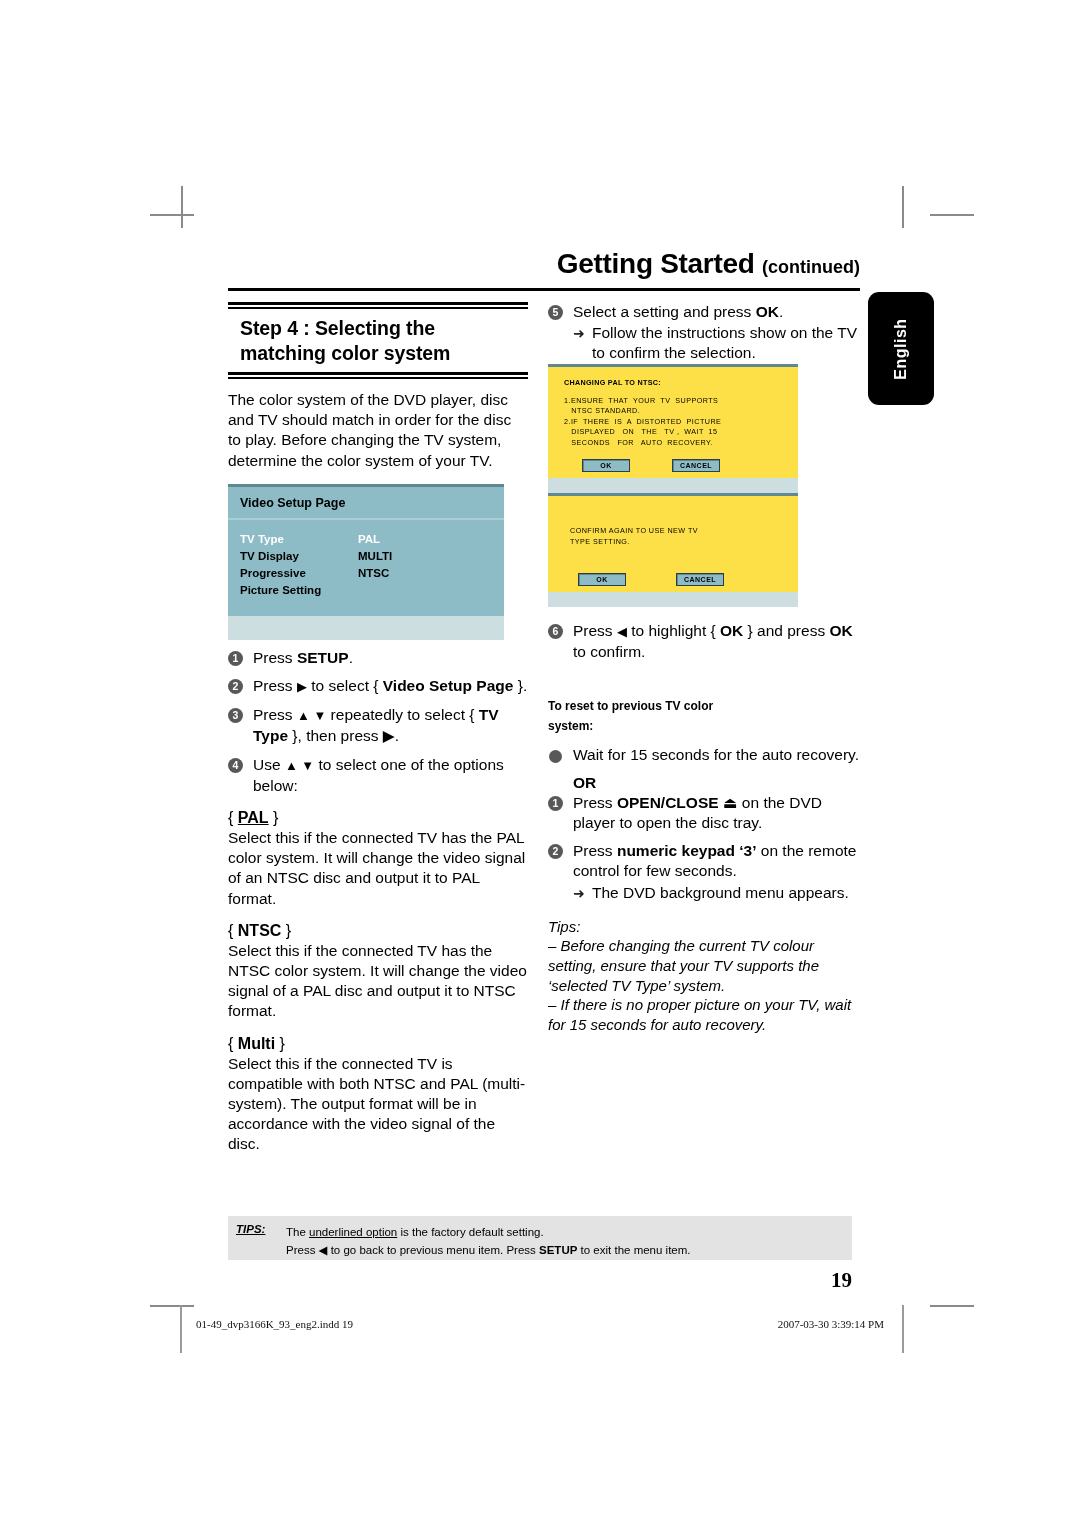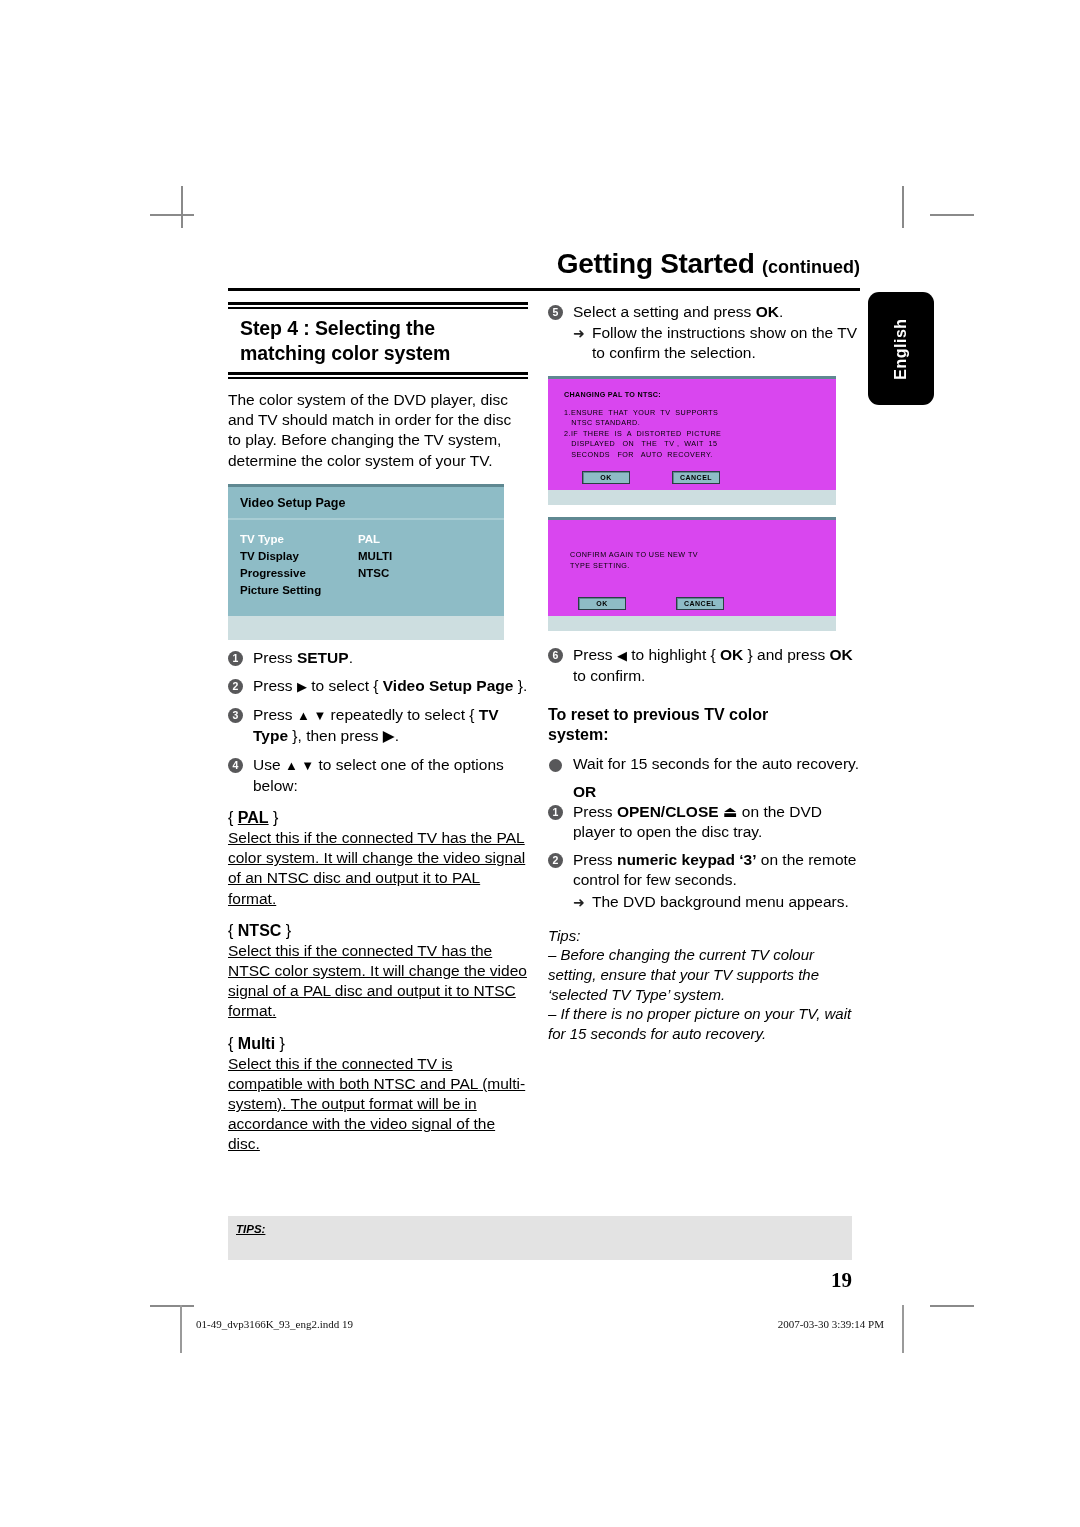--- a/index.html
+++ b/index.html
@@ -52,37 +52,37 @@
        text-align:center;line-height:15px;}
   .dot{position:absolute;left:1px;top:5px;width:13px;height:13px;border-radius:50%;
        background:#58585a;}
   .sub{position:relative;padding-left:19px;margin-top:1px;font-size:15.5px;
        line-height:20.2px;}
   .sub .ar{position:absolute;left:0;top:0;font-size:14px;color:#222;}
 
   .opt-head{font-size:16px;font-weight:bold;margin-top:13px;}
   .opt-head .u{text-decoration:underline;}
   .opt-head .br{font-weight:normal;}
-  .opt-body{margin-top:1px;text-decoration:underline;}
+  .opt-body{margin-top:1px;}
 
   .arrow{font-size:13px;}
 
   
   .osd{margin-top:13px;background:#8ebcc6;width:276px;position:relative;}
   .osd .top-rule{height:3px;background:#5f8891;}
   .osd .title{padding:9px 0 8px 12px;font-size:12.5px;font-weight:bold;color:#000;}
   .osd .divider{height:2px;background:#a9cdd4;}
   .osd .rows{padding:11px 0 0 12px;height:96px;box-sizing:border-box;position:relative;}
   .osd .row{display:flex;font-size:11.5px;font-weight:bold;line-height:17px;}
   .osd .row .lbl{width:118px;}
   .osd .row.hl .lbl,.osd .row.hl .val{color:#ffffff;}
   .osd .foot{height:24px;background:#cddee0;}
 
   
-  .tv{margin-top:12px;width:288px;background:#d946ef;position:relative;}
+  .tv{width:250px;background:#fde047;position:relative;}
   .tv .top-rule{height:3px;background:#5f8891;}
   .tv .inner{padding:10px 12px 6px 16px;}
   .tv .dtitle{font-size:7.2px;font-weight:bold;letter-spacing:0.3px;line-height:11px;}
   .tv .dlines{margin-top:8px;}
   .tv .dline{font-size:7.2px;font-weight:normal;letter-spacing:0.45px;line-height:10.5px;
              white-space:pre;}
   .tv .btns{margin-top:11px;display:flex;padding-left:18px;}
   .tv .btn{border:1.4px solid #2a3f44;background:#8ebcc6;font-size:7px;font-weight:bold;
            letter-spacing:0.5px;padding:2px 0 2px;text-align:center;color:#000;
            box-shadow:1px 1px 0 #5f8891 inset;}
@@ -256,21 +256,21 @@
           </div>
         </div>
         <div class="foot"></div>
       </div>
 
       <div class="li" style="margin-top:14px;">
         <span class="num">6</span>
         <span>Press </span><span class="arrow">◀</span><span> to highlight { </span><b>OK</b><span> } and press </span><b>OK</b><span> to confirm.</span>
       </div>
 
-      <div style="margin-top:18px;font-size:16px;font-weight:bold;line-height:20.5px;">
+      <div style="margin-top:33px;font-size:12px;font-weight:bold;line-height:20.5px;">
         <div>To reset to previous TV color</div>
         <div>system:</div>
       </div>
 
       <div class="li">
         <span class="dot"></span>
         <span>Wait for 15 seconds for the auto recovery.</span>
       </div>
 
       <div style="margin-top:9px;padding-left:25px;font-size:15.5px;font-weight:bold;">OR</div>
@@ -295,20 +295,22 @@
         <div>– If there is no proper picture on your TV, wait for 15 seconds for auto recovery.</div>
       </div>
 
     </div>
   </div>
 </div>
 
 <div id="tipsbar">
   <div class="inner">
     <span class="lbl">TIPS:</span>
+    <div class="ln"><span>The </span><span class="u">underlined option</span><span> is the factory default setting.</span></div>
+    <div class="ln"><span>Press </span><span>◀</span><span> to go back to previous menu item. Press </span><b>SETUP</b><span> to exit the menu item.</span></div>
   </div>
 </div>
 
 <div id="pageno">19</div>
 
 <div id="imp-left-rule"></div>
 <div id="imp-right-rule"></div>
 <div id="imp-file">01-49_dvp3166K_93_eng2.indd   19</div>
 <div id="imp-date">2007-03-30   3:39:14 PM</div>
 

